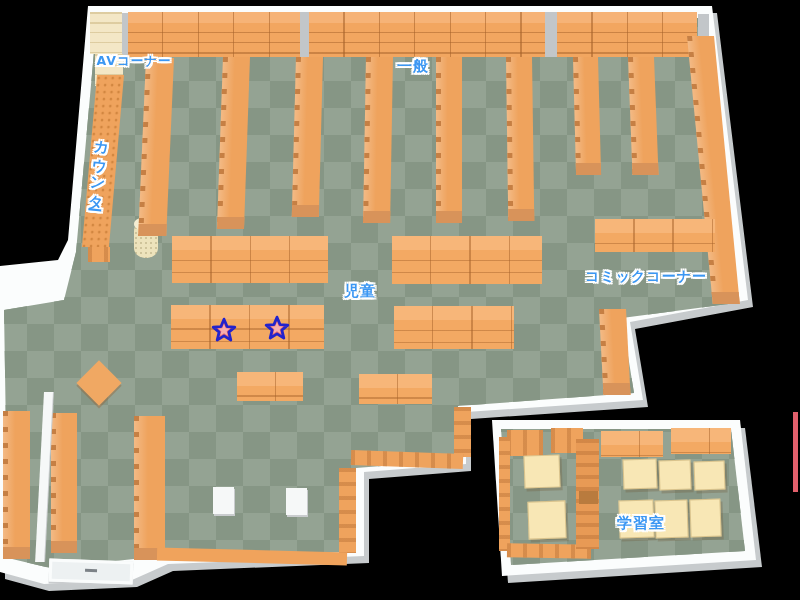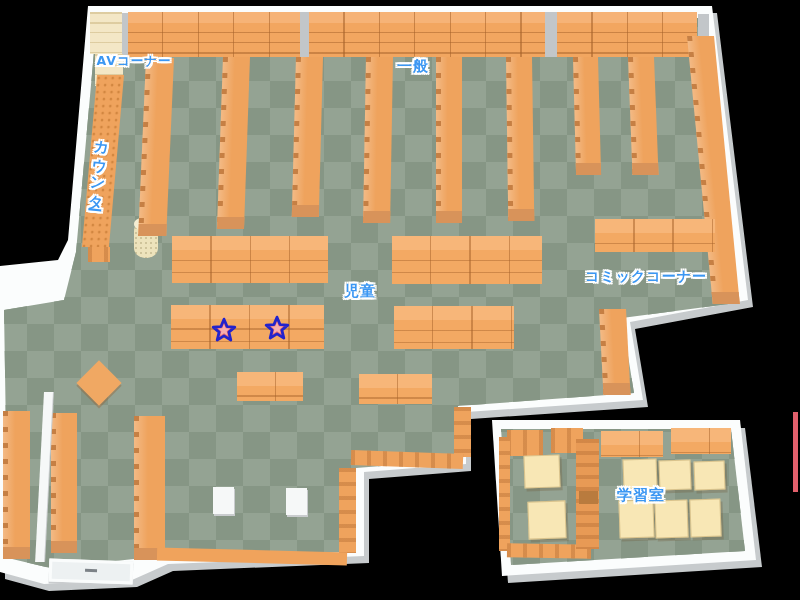--- a/index.html
+++ b/index.html
@@ -172,15 +172,15 @@
   <div class="abs desk" style="left:655px;top:500px;width:31px;height:36px;transform:rotate(-2deg);"></div>
   <div class="abs desk" style="left:690px;top:499px;width:29px;height:36px;transform:rotate(-2deg);"></div>
 
   <div class="abs redline" style="left:793px;top:412px;width:5px;height:80px;"></div>
 
   <div class="abs lbl" style="left:88px;top:54px;width:92px;font-size:12.5px;">AVコーナー</div>
   <div class="abs lbl lbl-v" style="left:90px;top:112px;height:110px;transform:rotate(6deg);">カウンター</div>
   <div class="abs lbl" style="left:383px;top:58px;width:60px;">一般</div>
   <div class="abs lbl" style="left:329px;top:283px;width:62px;">児童</div>
   <div class="abs lbl" style="left:572px;top:268px;width:148px;font-size:14px;">コミックコーナー</div>
-  <div class="abs lbl" style="left:598px;top:487px;width:86px;">学習室</div>
+  <div class="abs lbl" style="left:598px;top:515px;width:86px;">学習室</div>
 
 </div>
 
 </body></html>

